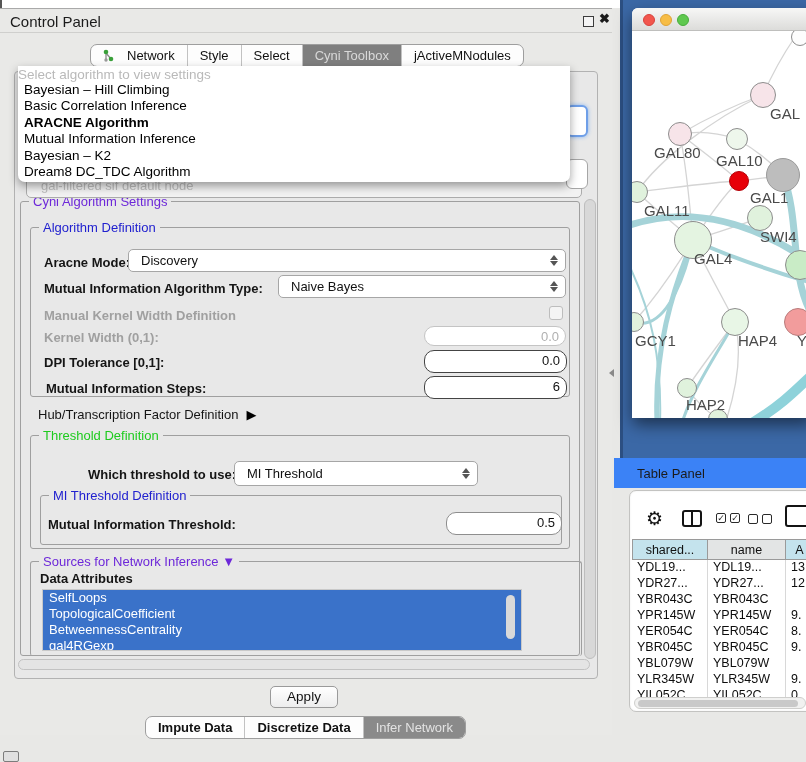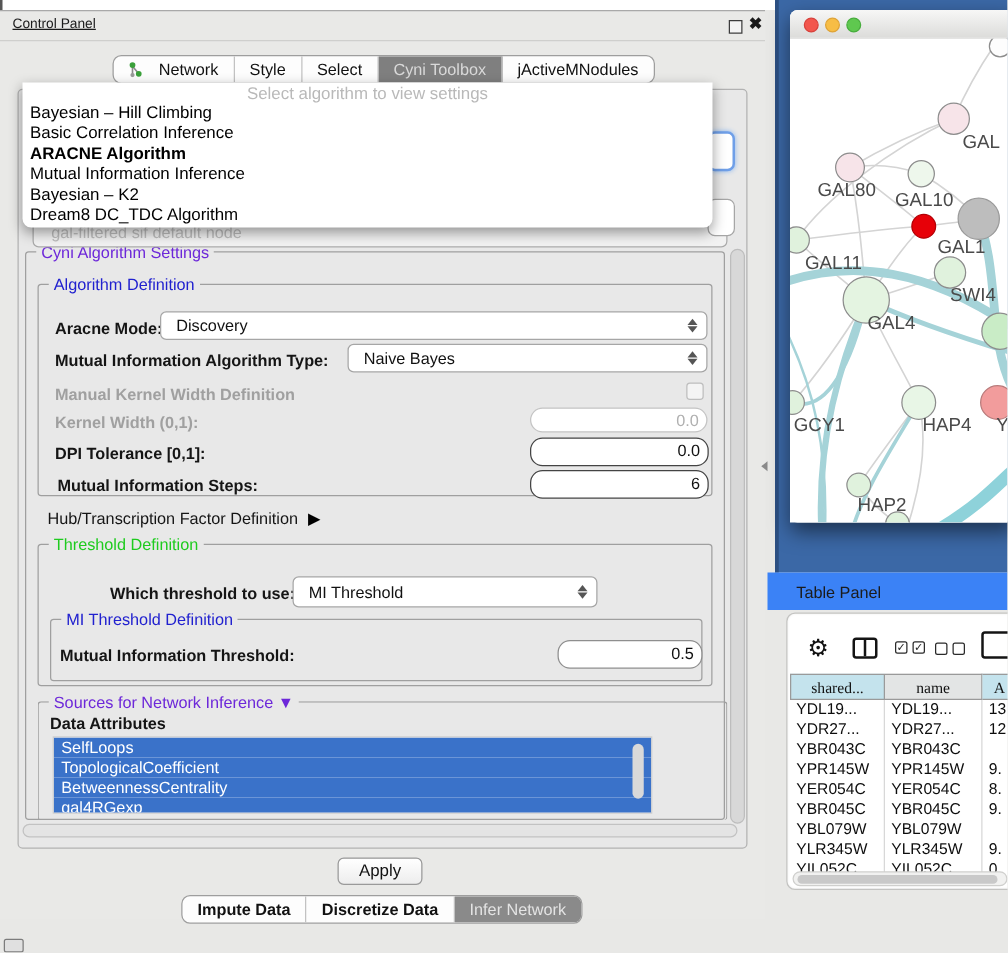--- a/index.html
+++ b/index.html
@@ -7,21 +7,21 @@
               font-family:"Liberation Sans", sans-serif; }
   #root { position:relative; width:806px; height:762px; overflow:hidden; }
   .abs { position:absolute; }
 
   
   #top-strip { left:0; top:0; width:620px; height:8px; background:#ffffff; border-left:2px solid #555; }
   #control-panel { left:0; top:8px; width:612px; height:727px; background:#e9e9e7;
                    border-top:1px solid #a9a9a9; }
   .cp-titlebar { position:absolute; left:0; top:0; width:612px; height:24px;
                  border-bottom:1px solid #cfcfcd; }
-  .cp-title { position:absolute; left:10px; top:4px; font-size:11px; color:#1b1b1b;text-decoration:underline; }
+  .cp-title { position:absolute; left:10px; top:4px; font-size:15px; color:#1b1b1b; }
   .float-icon { position:absolute; left:583px; top:7px; width:11px; height:11px;
                 border:1.5px solid #3c3c3c; background:#f4f4f4; }
   .close-icon { position:absolute; left:599px; top:2px; font-size:13px; font-weight:bold; color:#1a1a1a; }
 
   
   .tabstrip { position:absolute; display:flex; border:1px solid #9e9e9e; border-radius:7px;
               overflow:hidden; background:#fdfdfd; height:23px; font-size:13px; }
   .tabstrip .tab { display:flex; align-items:center; justify-content:center; gap:12px;
                    padding:0 12px; border-right:1px solid #c2c2c2; color:#111; white-space:nowrap; }
   .tabstrip .tab:last-child { border-right:none; }
@@ -55,21 +55,21 @@
            border-left:4px solid transparent; border-right:4px solid transparent; margin:1px 0; }
   .stepper:before { border-bottom:5px solid #555; }
   .stepper:after  { border-top:5px solid #555; }
   .checkbox { position:absolute; width:14px; height:14px; border:1px solid #bdbdbd;
               border-radius:3px; background:#f4f4f4; }
 
   
   #algo-dropdown { left:18px; top:57px; width:552px; height:116px; background:#fff;
                    border-radius:0 0 7px 7px; box-shadow:0 4px 10px rgba(0,0,0,.38);
                    z-index:50; padding-top:1px; }
-  .dd-placeholder { text-align:center; color:#b9b9b9; font-size:13.5px; height:15px; }
+  .dd-placeholder { text-align:left; color:#b9b9b9; font-size:13.5px; height:15px; }
   .dd-item { font-size:13.5px; line-height:16.4px; padding-left:6px; color:#000; }
   .dd-item.sel { font-weight:bold; }
   .combo-sliver { position:absolute; background:#fff; border:1px solid #a6a6a6;
                   border-radius:6px; z-index:5; }
   .combo-sliver.focus { border:2px solid #6f9fe8; box-shadow:0 0 4px #86b4f0; }
   #bg-combo { left:26px; top:163px; width:556px; height:26px; z-index:4; background:#f2f2f2;
               border:1px solid #ababab; border-radius:5px; font-size:13px; color:#bdbdbd;
               padding:5px 0 0 14px; }
 
   
@@ -124,21 +124,21 @@
   .cb-pair { position:absolute; display:flex; gap:4px; }
   .cb { width:10px; height:10px; border:1.5px solid #2a2a2a; border-radius:2px;
         font-size:9px; line-height:8px; text-align:center; color:#2a2a2a; }
   #checked-ic { left:86px; top:22px; }
   #unchecked-ic { left:118px; top:23px; }
   #newcol-ic { left:155px; top:14px; width:24px; height:22px; border:2px solid #141414; border-radius:3px; }
 
   #tbl { position:absolute; left:2px; top:48px; width:182px; }
   .th-row { display:flex; height:21px; }
   .th { border:1px solid #9a9a9a; border-left:none; font-size:12.5px; text-align:center;
-        padding-top:3px; color:#111; overflow:hidden; white-space:nowrap;font-family:Liberation Serif, serif; }
+        padding-top:3px; color:#111; overflow:hidden; white-space:nowrap; }
   .th:first-child { border-left:1px solid #9a9a9a; }
   .th.blue { background:#c4e3ed; }
   .th.gray { background:#e3e5e5; }
   .tr { display:flex; height:16px; font-size:12.5px; color:#0d0d0d; }
   .td { overflow:hidden; white-space:nowrap; padding-left:5px; border-right:1px solid #d8d8d8; }
   #tbl-hscroll { left:634px; top:697px; width:172px; height:12px; background:#f1f1f0;
                  border:1px solid #cfcfcd; border-radius:6px; }
   #tbl-hthumb { position:absolute; left:3px; top:2px; width:160px; height:7px;
                 background:#c9c9c9; border-radius:4px; }
 </style>

